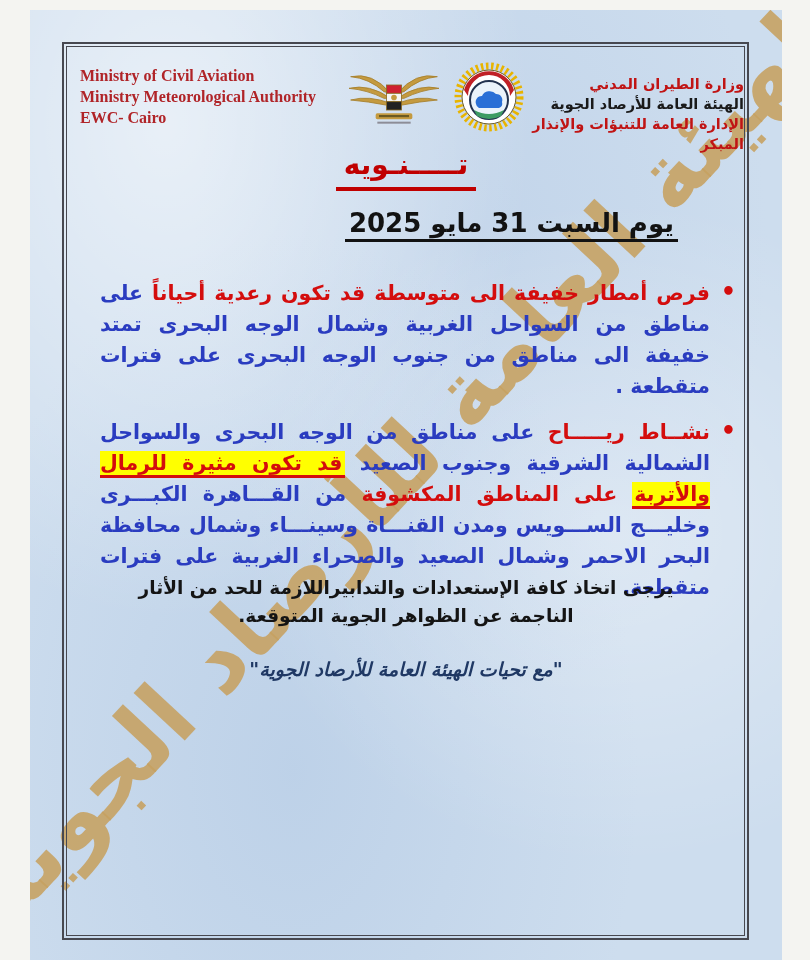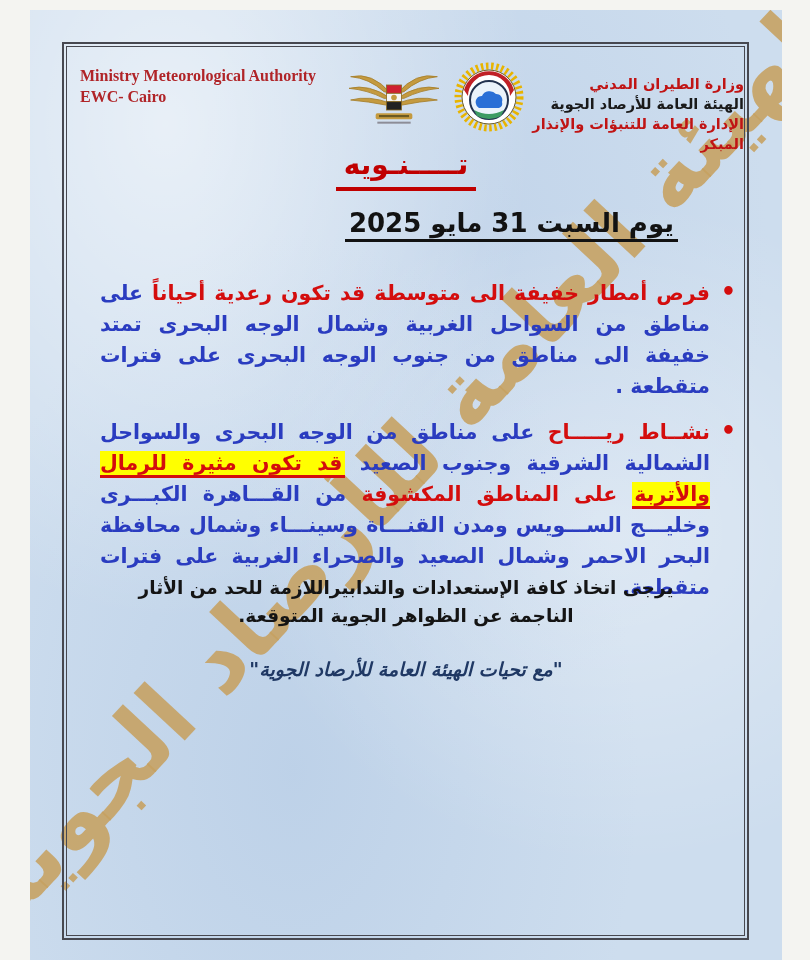--- a/index.html
+++ b/index.html
@@ -97,20 +97,21 @@
 
 <div class="paper">
 
   <div class="watermark">الهيئة العامة للأرصاد الجوية</div>
 
   <div class="content">
 
     <div class="frame"></div>
 
     <div class="hdr-en">
+      <div>Ministry of Civil Aviation</div>
       <div>Ministry Meteorological Authority</div>
       <div>EWC- Cairo</div>
     </div>
 
     <svg class="logo-wings" viewBox="0 0 120 92">
       <g fill="#c49a3f" stroke="#a57e2a" stroke-width="1">
         <path d="M56,38 Q34,12 8,18 Q30,20 48,36 Z"></path>
         <path d="M56,44 Q30,26 6,32 Q28,34 48,44 Z"></path>
         <path d="M56,50 Q30,40 8,46 Q30,48 50,52 Z"></path>
         <path d="M64,38 Q86,12 112,18 Q90,20 72,36 Z"></path>

